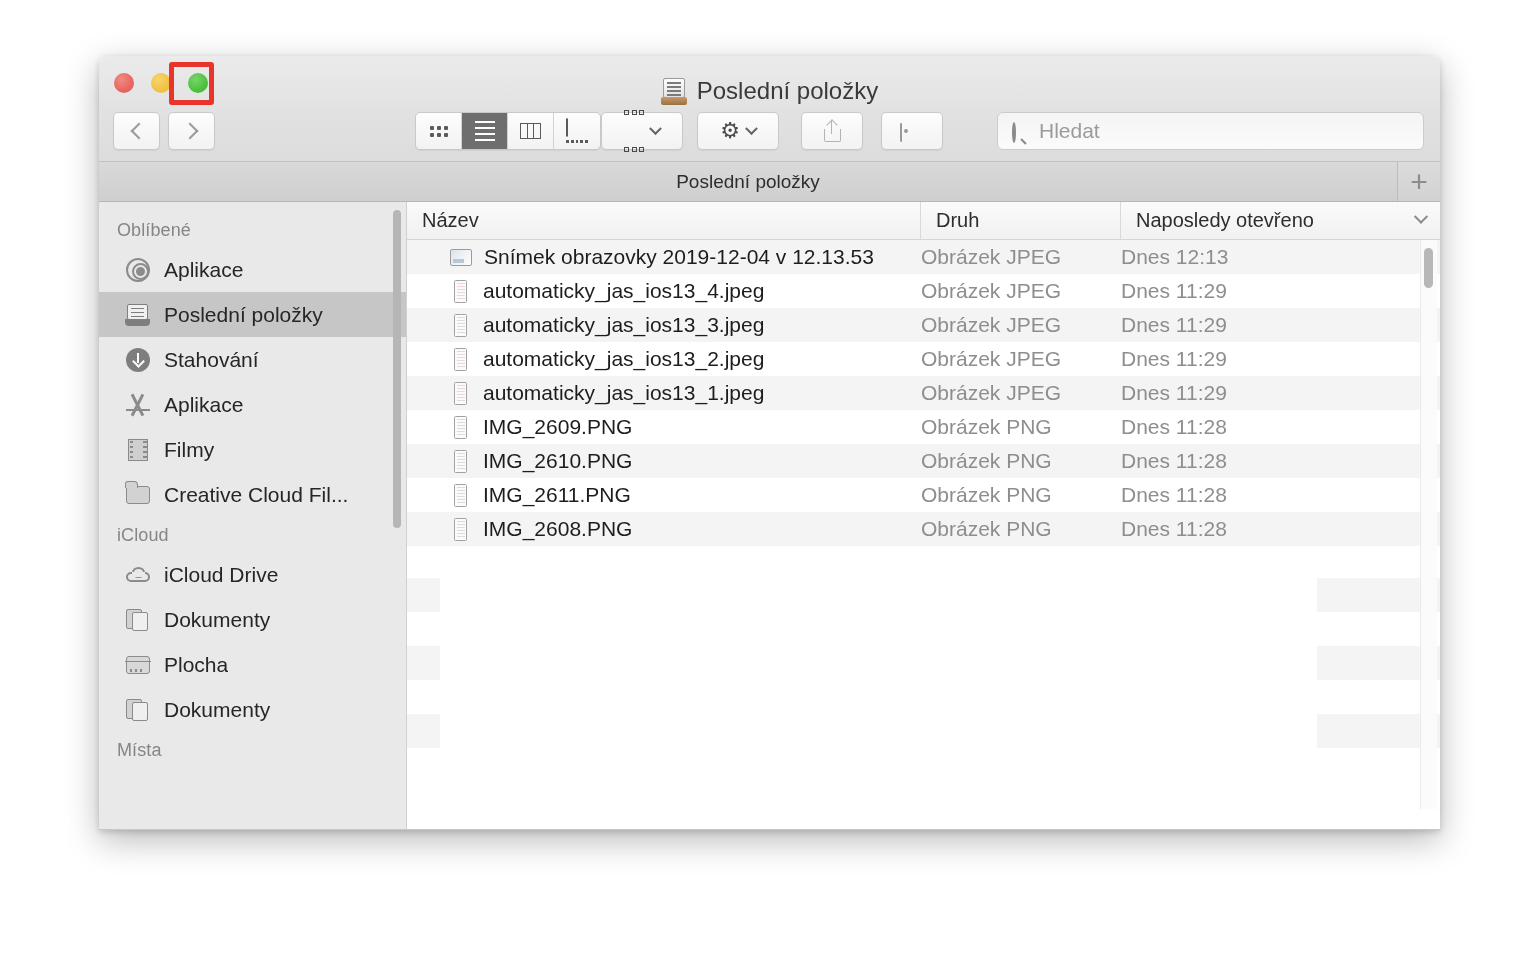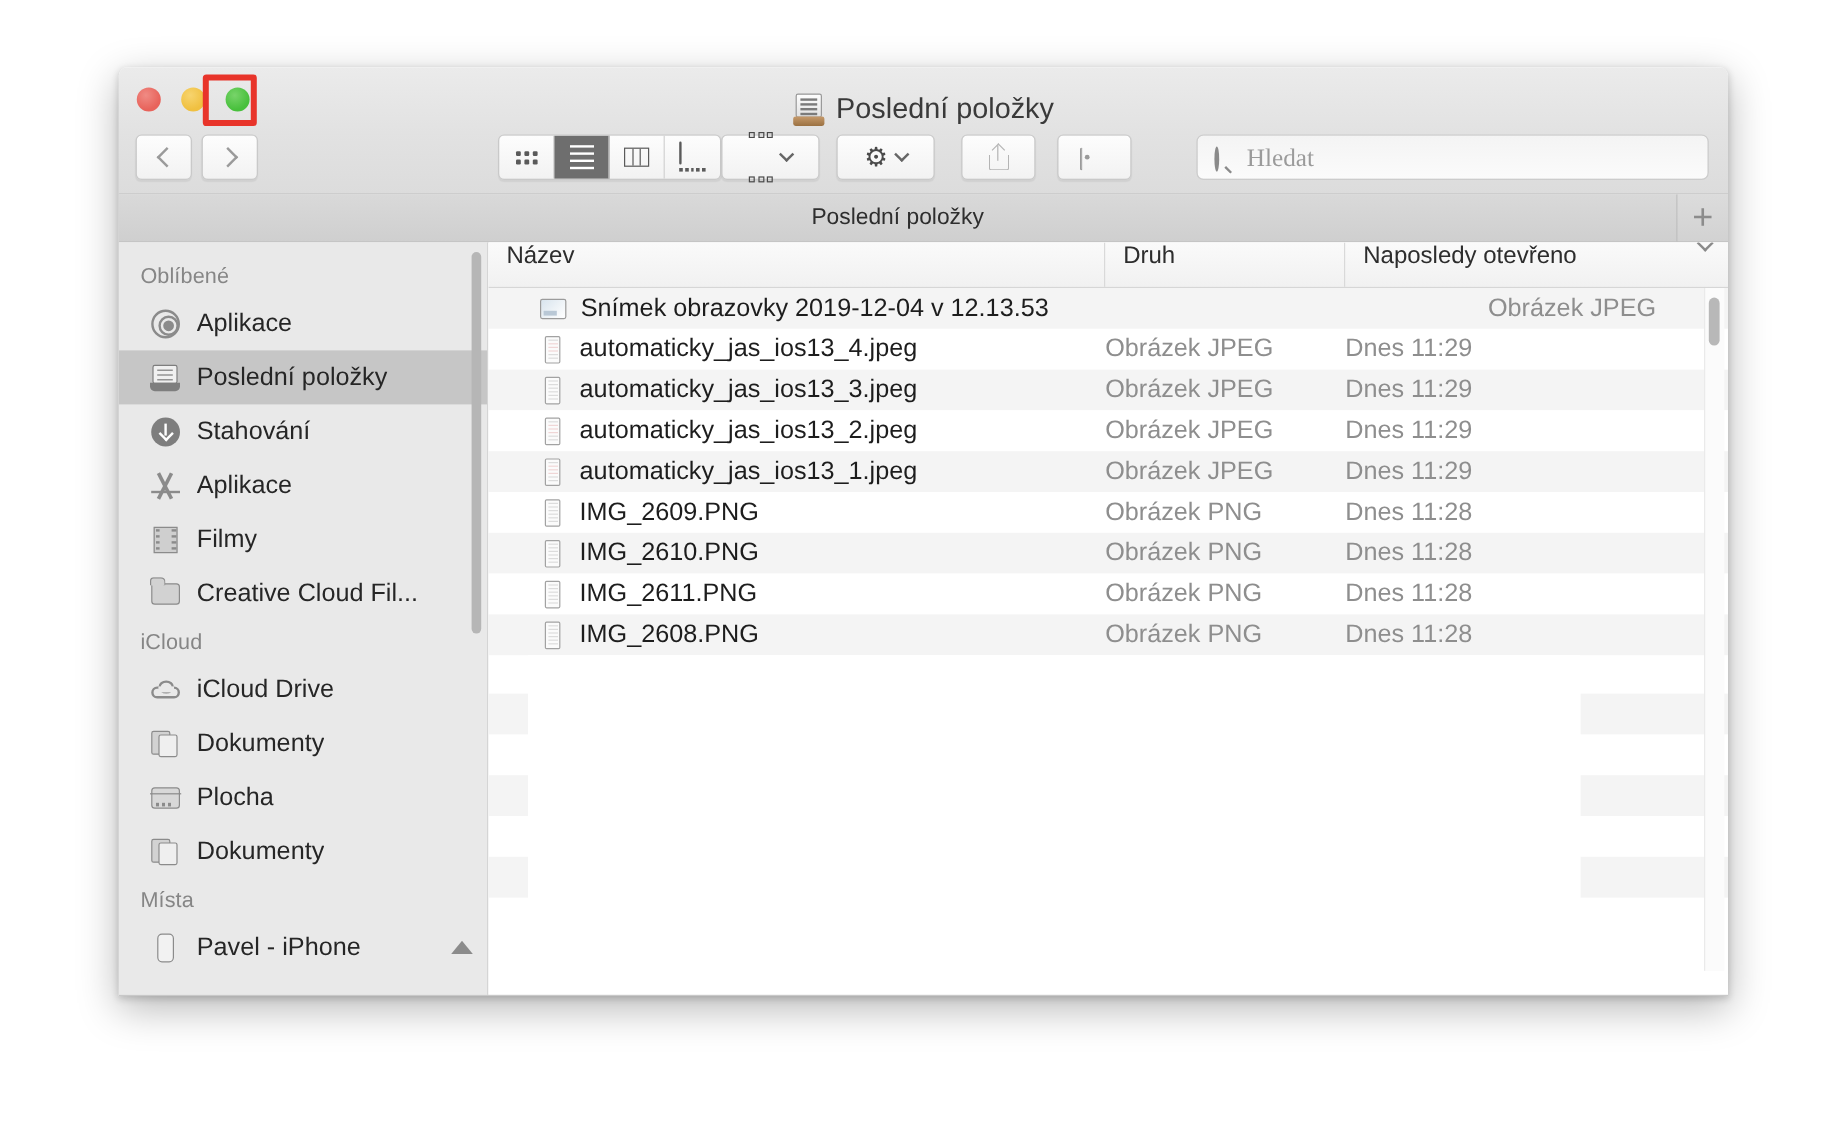--- a/index.html
+++ b/index.html
@@ -160,21 +160,21 @@
     border-radius: 8px 3px 3px 8px;
   }
   .g-tag .hole { position: absolute; left: 4px; top: 5px; width: 4px; height: 4px; border-radius: 50%; background: #9a9a9a; }
 
   
   .search {
     position: absolute; left: 898px; top: 4px;
     width: 427px; height: 38px;
     background: linear-gradient(to bottom,#f4f4f4,#fbfbfb);
     border: 1px solid #cccccc; border-radius: 6px;
-    display: flex; align-items: center; padding-left: 14px; gap: 12px; font-family: Liberation Serif, serif;
+    display: flex; align-items: center; padding-left: 14px; gap: 12px;
   }
   .g-search { width: 15px; height: 15px; position: relative; flex: none; }
   .g-search .ring { width: 12px; height: 12px; border: 2px solid #8a8a8a; border-radius: 50%; }
   .g-search .handle { position: absolute; right: -1px; bottom: -1px; width: 7px; height: 2px; background: #8a8a8a; transform: rotate(45deg); transform-origin: left center; }
   .search-ph { font-size: 21px; color: #9b9b9b; }
 
   
   .tabbar {
     position: relative; height: 40px;
     background: linear-gradient(to bottom,#d6d6d6,#cdcdcd);
@@ -285,21 +285,21 @@
 
   
   .content { position: relative; flex: 1; background: #ffffff; overflow: hidden; }
 
   .col-header {
     display: flex; height: 38px;
     background: linear-gradient(to bottom,#fafafa,#f1f1f1);
     border-bottom: 1px solid #d6d6d6;
     font-size: 20px; color: #2d2d2d;
   }
-  .ch { display: flex; align-items: flex-start; padding-left: 15px; border-right: 1px solid #d9d9d9; }
+  .ch { display: flex; align-items: center; padding-left: 15px; border-right: 1px solid #d9d9d9; }
   .ch.name { width: 514px; }
   .ch.kind { width: 200px; }
   .ch.date { flex: 1; border-right: none; padding-right: 14px; justify-content: space-between; }
   .sort-chev { width: 10px; height: 10px; border-right: 2px solid #8a8a8a; border-bottom: 2px solid #8a8a8a; transform: rotate(45deg) translate(-3px,-3px); }
 
   .rows { position: relative; }
   .row {
     display: flex; align-items: center;
     height: 34px; font-size: 21px; color: #1d1d1d;
   }
@@ -575,27 +575,20 @@
         <div class="sb-item">
           <span class="sb-ico ic-docs">
               <i class="back"></i>
               <i class="front"></i>
             </span>
           <span class="sb-label">Dokumenty</span>
         </div>
 
         <div class="sb-section">Místa</div>
 
-        <div class="sb-item">
-          <span class="sb-ico">
-              <i class="ic-iphone"></i>
-            </span>
-          <span class="sb-label">Pavel - iPhone</span>
-          <span class="eject"></span>
-        </div>
 
         <div class="sb-scroll"></div>
       </div>
 
       <div class="content">
 
         <div class="col-header">
           <div class="ch name">
             <span>Název</span>
           </div>
@@ -609,20 +602,21 @@
         </div>
 
         <div class="rows">
 
           <div class="row odd">
             <div class="cell-name">
               <span class="thumb-land"></span>
               <span>Snímek obrazovky 2019-12-04 v 12.13.53</span>
             </div>
             <div class="cell-kind">Obrázek JPEG</div>
+            <div class="cell-date">Dnes 12:13</div>
           </div>
 
           <div class="row even">
             <div class="cell-name">
               <span class="thumb-port pink"></span>
               <span>automaticky_jas_ios13_4.jpeg</span>
             </div>
             <div class="cell-kind">Obrázek JPEG</div>
             <div class="cell-date">Dnes 11:29</div>
           </div>

